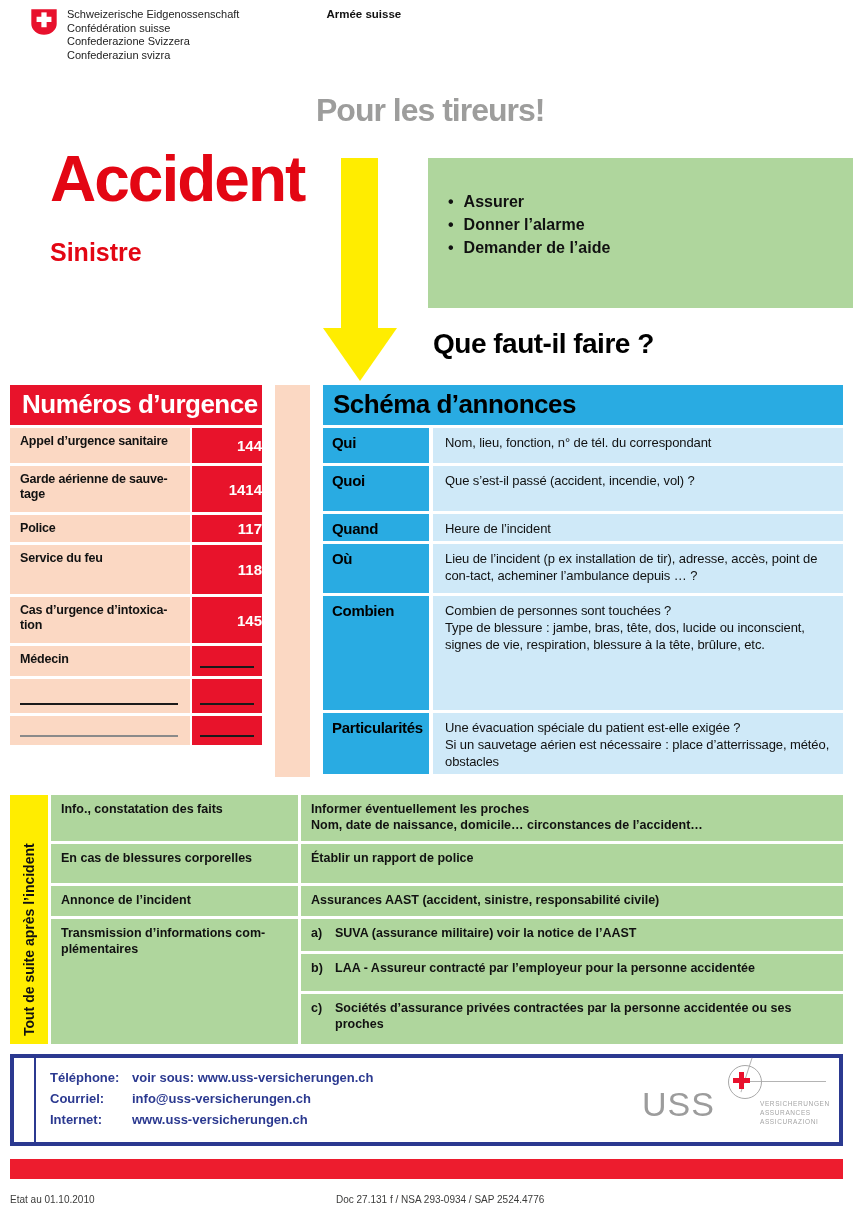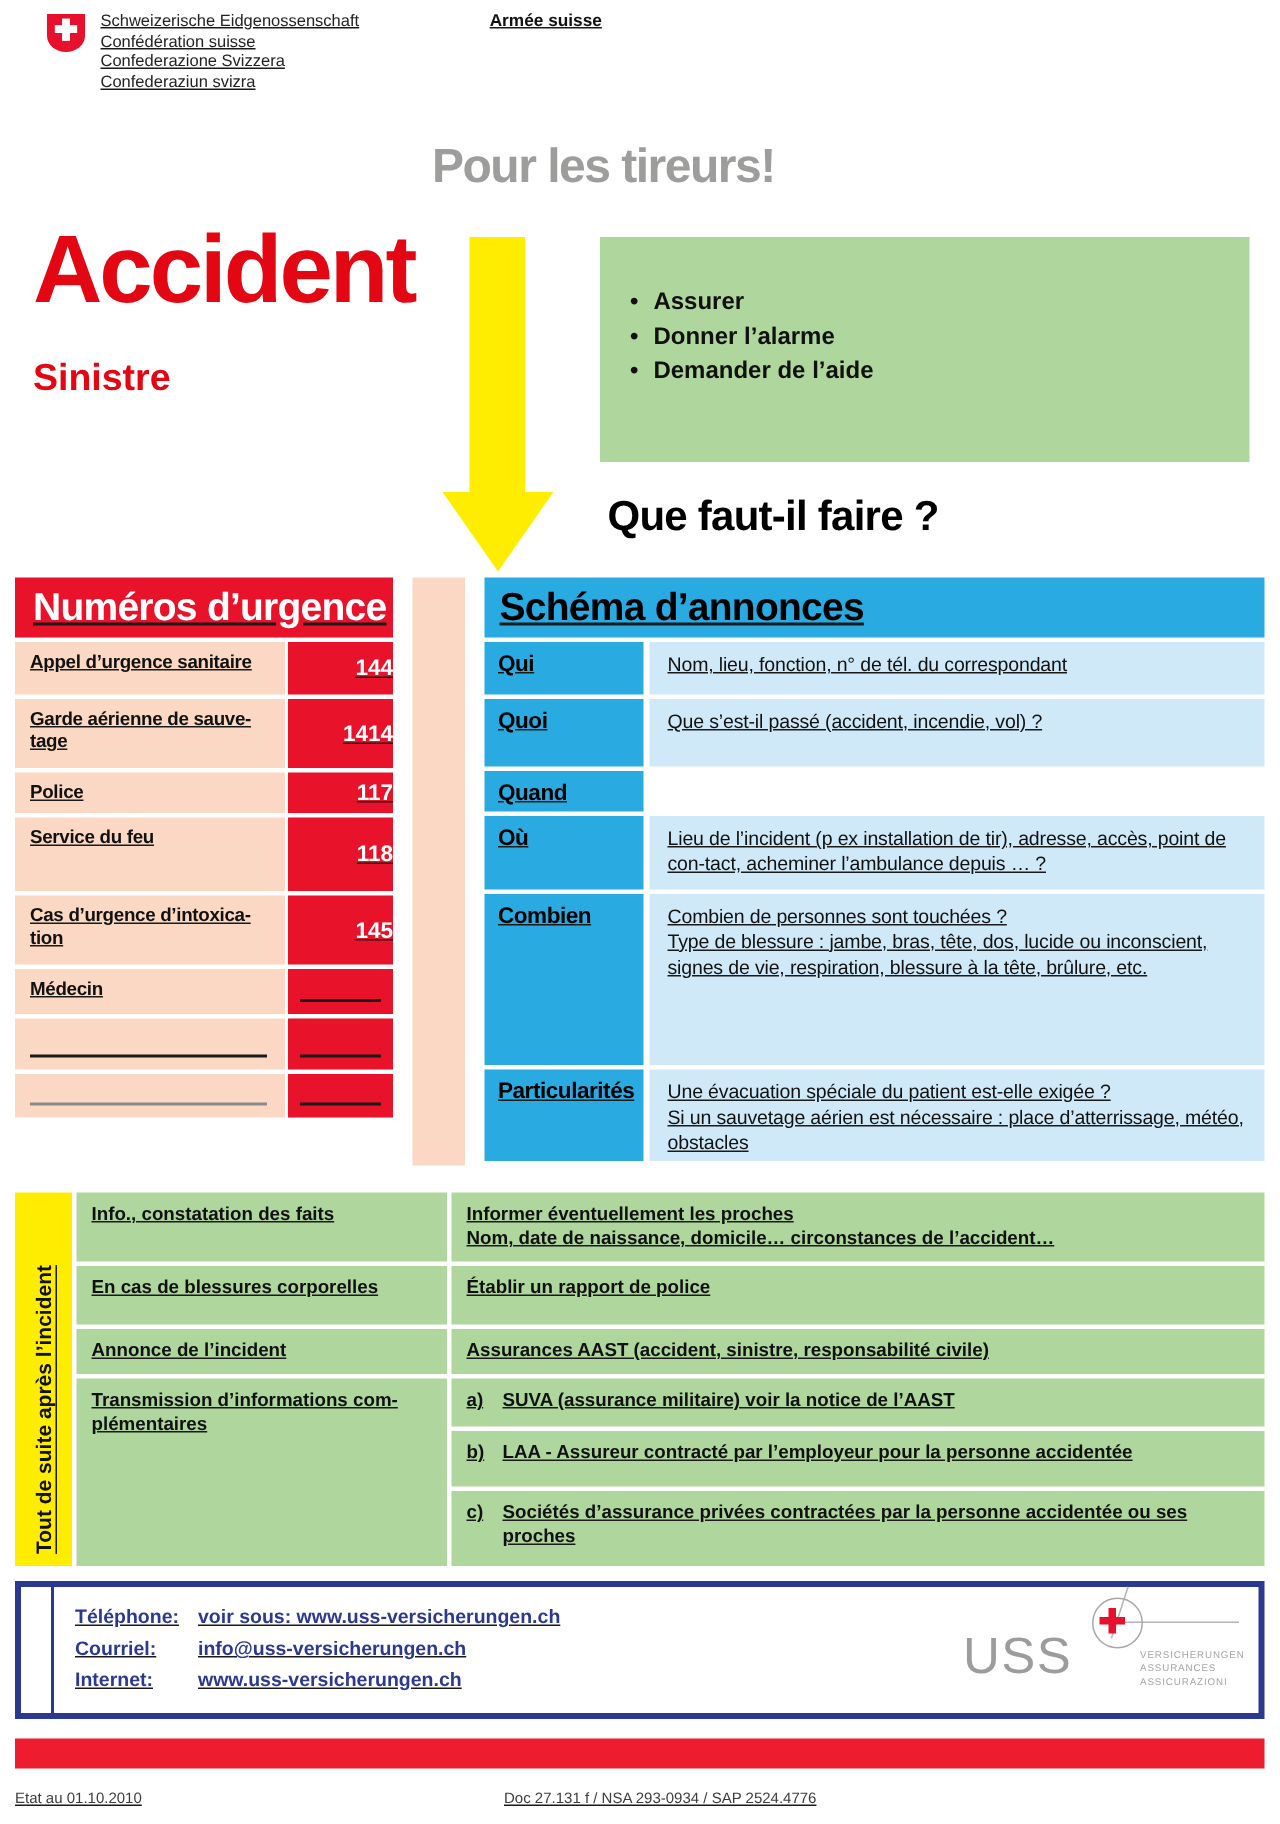--- a/index.html
+++ b/index.html
@@ -1,30 +1,30 @@
 <!DOCTYPE html>
 <html><head>
 <meta charset="utf-8">
 <style>
   * { margin:0; padding:0; box-sizing:border-box; }
   html,body { background:#fff; }
   body {
     width:853px; height:1216px; overflow:hidden;
     font-family:"Liberation Sans", sans-serif; color:#1a1a1a; position:relative;
   }
-  .page { width:853px; height:1216px; position:relative;text-decoration:underline; }
+  .page { width:853px; height:1216px; position:relative; }
 
   
   .fed-header { height:90px; padding:8px 0 0 30px; display:flex; align-items:flex-start; }
   .shield { width:28px; height:28px; flex:none; }
   .fed-lines { margin-left:9px; font-size:11px; line-height:13.5px; color:#222; }
   .fed-dept { margin-left:87px; font-size:11.5px; font-weight:bold; color:#111; }
 
   
-  .hero { position:relative; height:295px; }
+  .hero { position:relative; height:295px;margin-left:28px; }
   .pour { position:absolute; left:288px; top:2px; font-size:32px; font-weight:bold; color:#9d9d9c; letter-spacing:-1px; }
   .accident { position:absolute; left:22px; top:52px; font-size:64px; font-weight:bold; color:#e30613; letter-spacing:-2px; }
   .sinistre { position:absolute; left:22px; top:148px; font-size:25px; font-weight:bold; color:#e30613; }
   .arrow-shaft { position:absolute; left:313px; top:68px; width:37px; height:170px; background:#ffed00; }
   .arrow-head { position:absolute; left:295px; top:238px; width:0; height:0;
     border-left:37px solid transparent; border-right:37px solid transparent; border-top:53px solid #ffed00; }
   .advice-box { position:absolute; left:400px; top:68px; width:433px; height:150px; background:#afd69d; padding:32px 10px 0 20px; }
   .advice-box li { list-style:none; font-size:16px; font-weight:bold; color:#111; line-height:23px; }
   .advice-box li::before { content:"•"; margin-right:10px; }
   .question { position:absolute; left:405px; top:238px; font-size:28px; font-weight:bold; color:#000; letter-spacing:-0.5px; }
@@ -180,20 +180,21 @@
       <div class="sc-row" style="height:35px">
         <div class="sc-label">Qui</div>
         <div class="sc-text">Nom, lieu, fonction, n° de tél. du correspondant</div>
       </div>
       <div class="sc-row" style="height:46px">
         <div class="sc-label">Quoi</div>
         <div class="sc-text">Que s’est-il passé (accident, incendie, vol) ?</div>
       </div>
       <div class="sc-row" style="height:27px">
         <div class="sc-label">Quand</div>
+        <div class="sc-text">Heure de l’incident</div>
       </div>
       <div class="sc-row" style="height:49px">
         <div class="sc-label">Où</div>
         <div class="sc-text">Lieu de l’incident (p ex installation de tir), adresse, accès, point de con-tact, acheminer l’ambulance depuis … ?</div>
       </div>
       <div class="sc-row" style="height:115px">
         <div class="sc-label">Combien</div>
         <div class="sc-text">Combien de personnes sont touchées ?
 Type de blessure : jambe, bras, tête, dos, lucide ou inconscient, signes de vie, respiration, blessure à la tête, brûlure, etc.</div>
       </div>

